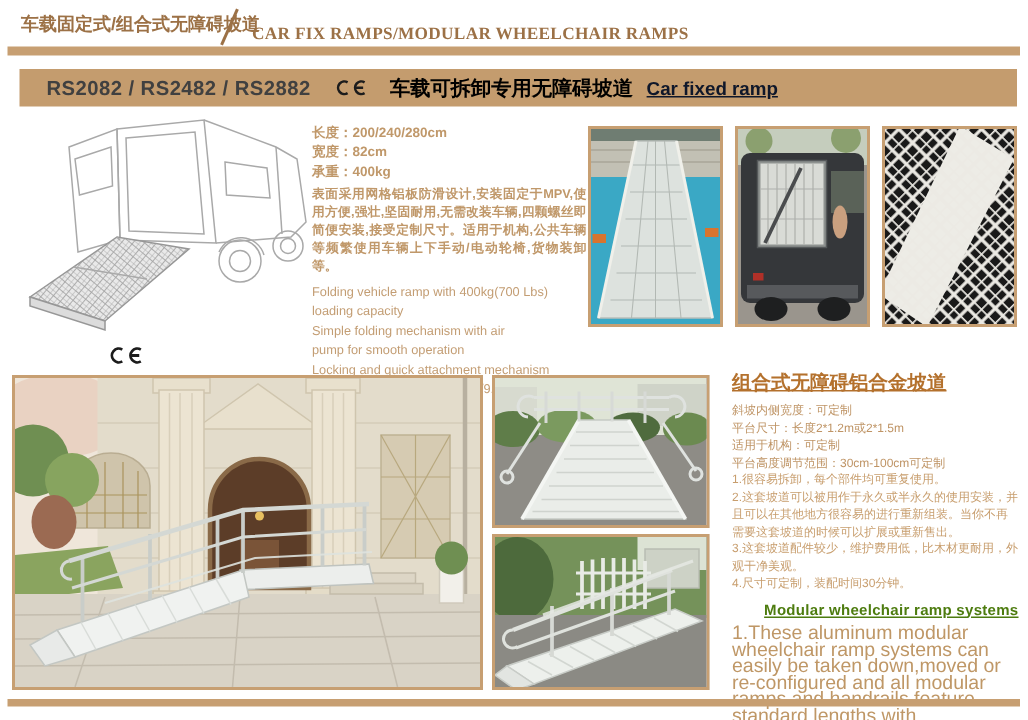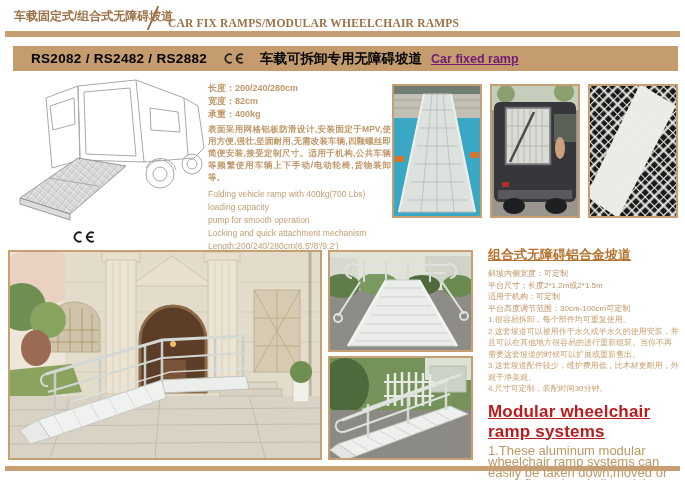--- a/index.html
+++ b/index.html
@@ -10,25 +10,25 @@
   .hdr-zh{position:absolute;left:14px;top:8px;font-size:12px;font-weight:bold;color:#9c7146;}
   .hdr-slash{position:absolute;left:152px;top:5px;width:2px;height:26px;background:#9c7146;
              transform:rotate(24deg);}
   .hdr-en{position:absolute;left:168px;top:17px;font-size:11.5px;font-weight:bold;color:#9c7146;
           font-family:"Liberation Serif",serif;letter-spacing:.2px;}
   .hdr-bar{position:absolute;left:5px;top:31px;width:675px;height:6px;background:#c79f72;}
 
   
   .s1-banner{position:absolute;left:13px;top:46px;width:665px;height:25px;background:#c49c6e;
              display:flex;align-items:center;}
-  .s1-models{margin-left:18px;font-size:13.5px;font-weight:bold;color:#000000;letter-spacing:.3px;}
+  .s1-models{margin-left:18px;font-size:13.5px;font-weight:bold;color:#404040;letter-spacing:.3px;}
   .ce{color:#1c1c1c;flex:none;}
   .s1-banner .ce{margin-left:16px;}
   .s1-zh{margin-left:15px;font-size:13.5px;font-weight:bold;color:#000000;}
-  .s1-en{margin-left:9px;font-size:12.5px;font-weight:bold;color:#701a75;
+  .s1-en{margin-left:9px;font-size:12.5px;font-weight:bold;color:#0f172a;
          text-decoration:underline;}
 
   
   .van-wrap{position:absolute;left:8px;top:76px;width:200px;height:152px;}
   .s1-text{position:absolute;left:208px;top:82px;width:183px;color:#c0986a;}
   .s1-spec{font-size:9px;font-weight:bold;line-height:13px;}
   .s1-desc{margin-top:2px;font-size:8.5px;font-weight:600;line-height:12px;text-align:justify;}
   .s1-endesc{margin-top:5px;font-size:8.5px;line-height:13px;color:#c39d73;}
 
   .photo{position:absolute;border:2px solid #c79f72;background:#ddd;}
@@ -44,22 +44,22 @@
   .rs900-ce{position:absolute;left:72px;top:231px;}
   .big-photo{left:8px;top:250px;width:310px;height:206px;}
   .sm-a{left:328px;top:250px;width:141px;height:98px;}
   .sm-b{left:328px;top:356px;width:141px;height:100px;}
 
   .s2-text{position:absolute;left:488px;top:246px;width:191px;}
   .s2-h-zh{font-size:13px;font-weight:bold;color:#b4712d;text-decoration:underline;
            margin-bottom:4px;}
   .s2-spec{font-size:8px;font-weight:normal;color:#bf9465;line-height:11.5px;}
   .s2-li-zh{font-size:8px;color:#c89e6e;line-height:11.5px;}
-  .s2-h-en{font-size:17px;font-weight:bold;color:#b91c1c;text-decoration:underline;
-           margin-top:7px;margin-bottom:3px;letter-spacing:.2px;}
+  .s2-h-en{font-size:10px;font-weight:bold;color:#4d7c0f;text-decoration:underline;
+           margin-top:7px;margin-bottom:3px;letter-spacing:.2px;text-align:right;}
   .s2-li-en{font-size:13px;color:#bf9766;line-height:11px;}
 
   .bottom-bar{position:absolute;left:5px;top:466px;width:675px;height:5px;background:#c79f72;}
 </style>
 </head>
 <body>
 
 <div class="page">
 
   <div class="hdr-zh">车载固定式/组合式无障碍坡道</div>
@@ -113,20 +113,21 @@
   </div>
 
   <div class="s1-text">
     <div class="s1-spec">长度：200/240/280cm</div>
     <div class="s1-spec">宽度：82cm</div>
     <div class="s1-spec">承重：400kg</div>
     <div class="s1-desc">表面采用网格铝板防滑设计,安装固定于MPV,使用方便,强壮,坚固耐用,无需改装车辆,四颗螺丝即简便安装,接受定制尺寸。适用于机构,公共车辆等频繁使用车辆上下手动/电动轮椅,货物装卸等。</div>
     <div class="s1-endesc">
       <div>Folding vehicle ramp with 400kg(700 Lbs)</div>
       <div>loading capacity</div>
+      <div>Simple folding mechanism with air</div>
       <div>pump for smooth operation</div>
       <div>Locking and quick attachment mechanism</div>
       <div>Length:200/240/280cm(6.5'/8'/9.2')</div>
       <div>Width:82cm(32.3")</div>
     </div>
   </div>
 
   <div class="photo ph1">
     <svg width="86" height="130" viewBox="0 0 86 130">
       <rect width="86" height="130" fill="#3aa8c5"></rect>

